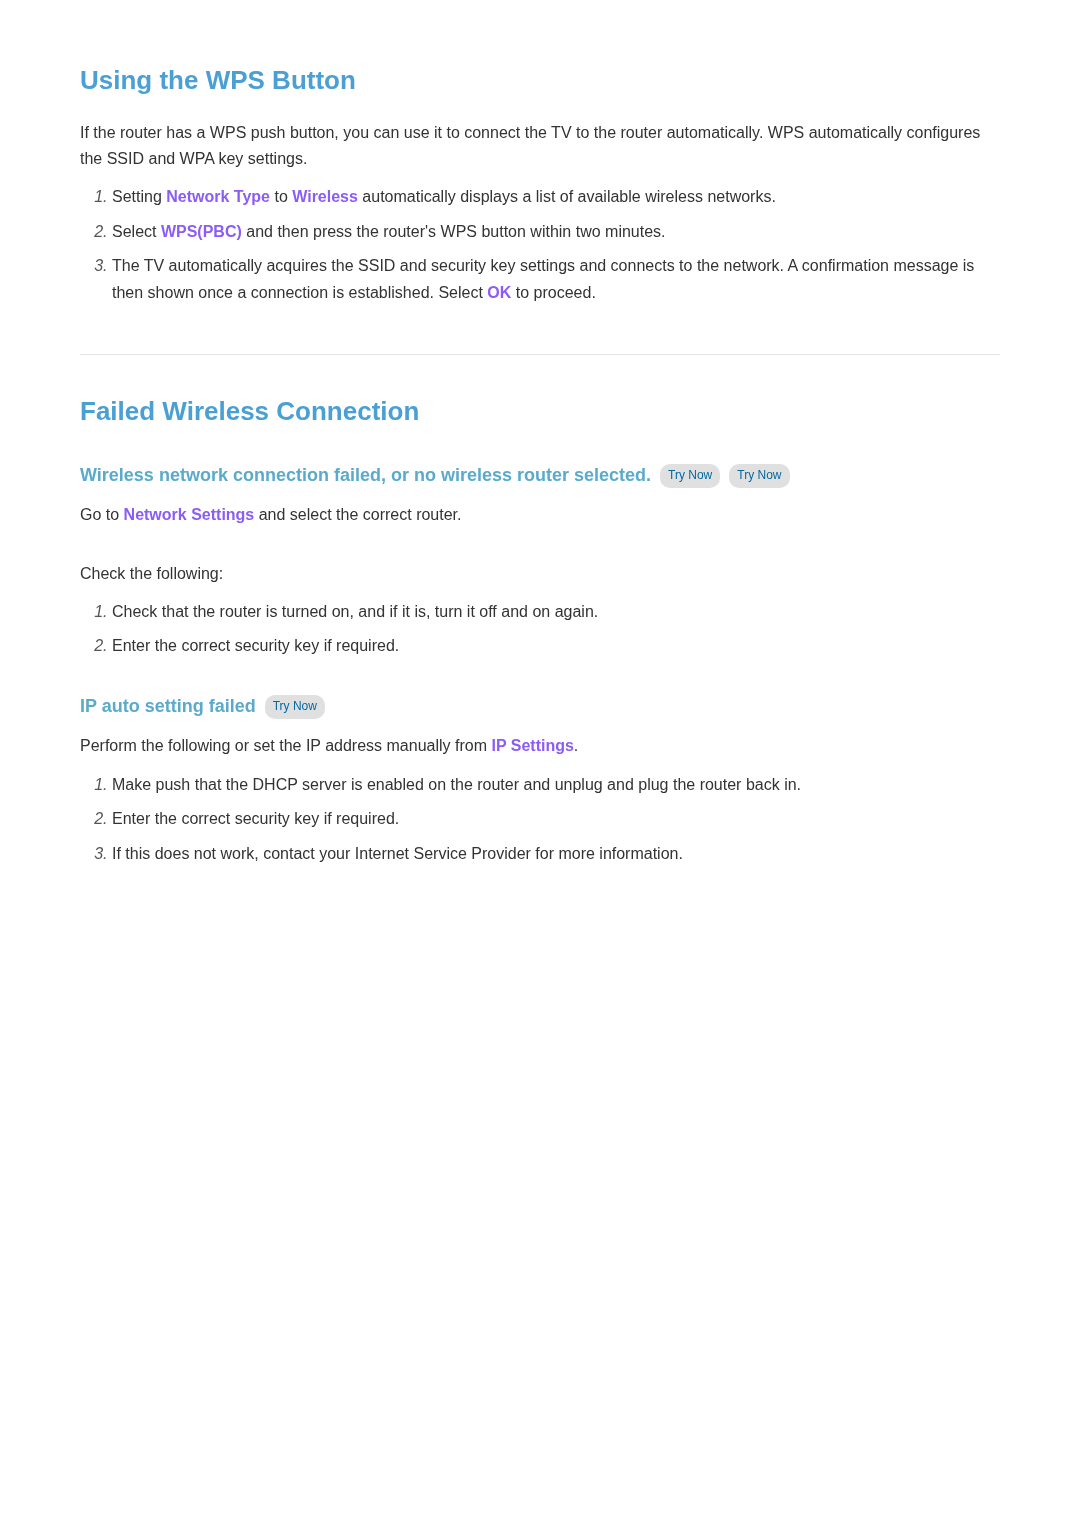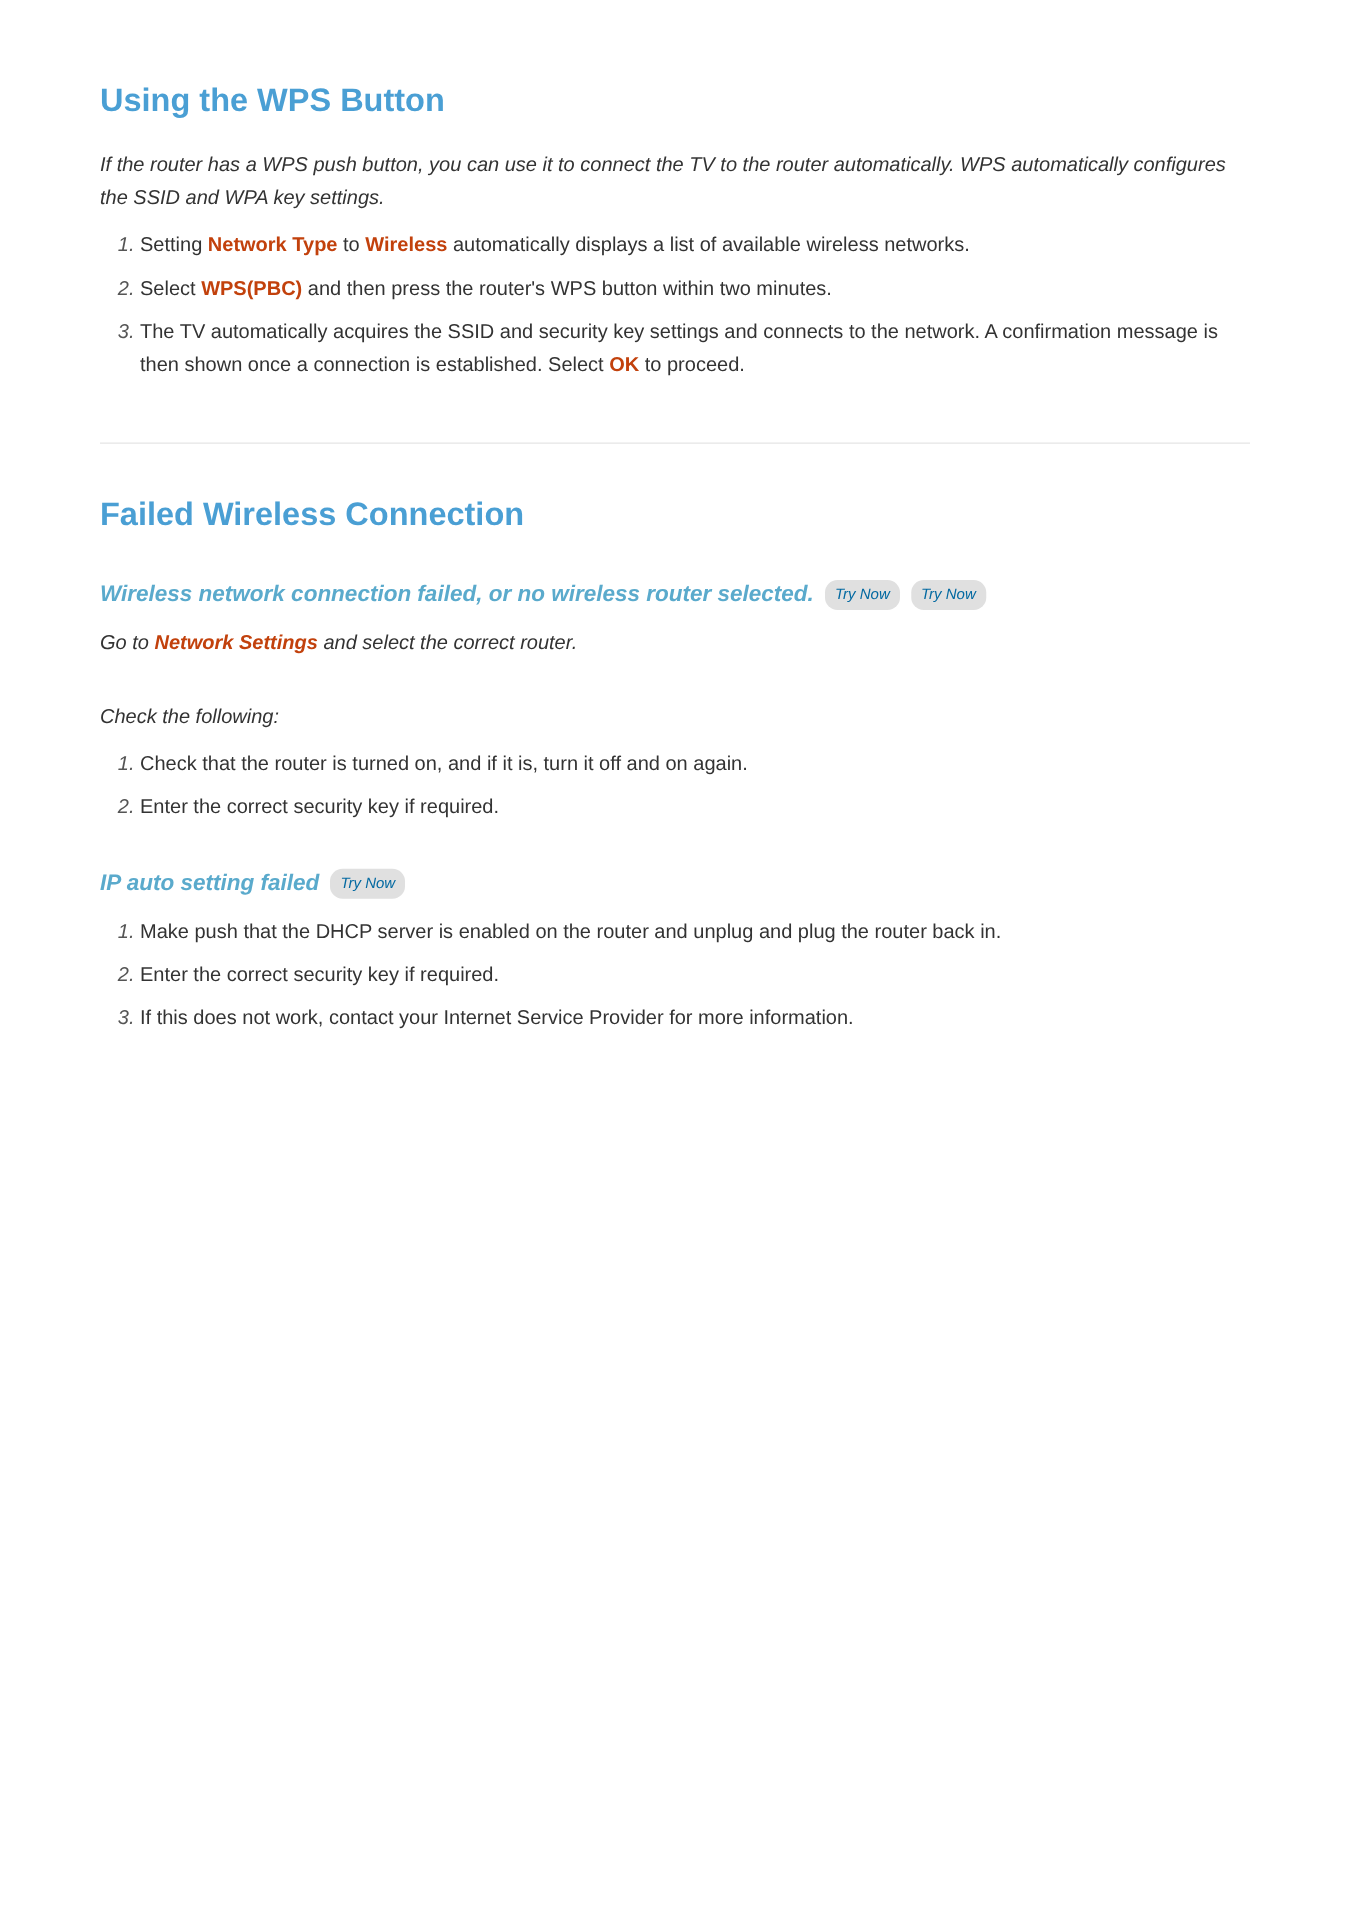--- a/index.html
+++ b/index.html
@@ -36,21 +36,20 @@
       color: #5aaacc;
       margin-bottom: 12px;
       margin-top: 28px;
     }
 
     p {
       font-size: 16px;
       color: #333;
       margin-bottom: 12px;
       line-height: 1.65;
-      font-style: italic;
     }
 
     ol {
       padding-left: 32px;
       margin-bottom: 12px;
     }
 
     ol li {
       font-size: 16px;
       color: #333;
@@ -58,21 +57,21 @@
       line-height: 1.65;
       list-style-type: decimal;
     }
 
     ol li::marker {
       font-style: italic;
       color: #555;
     }
 
     .highlight-blue {
-      color: #c2410c;
+      color: #8b5cf6;
       font-weight: 600;
     }
 
     .try-now-badge {
       display: inline-block;
       background: #e0e0e0;
       color: #0369a1;
       font-size: 12px;
       font-weight: 500;
       padding: 2px 8px;
@@ -133,19 +132,22 @@
       <li>Check that the router is turned on, and if it is, turn it off and on again.</li>
       <li>Enter the correct security key if required.</li>
     </ol>
   </div>
 
   <div class="subsection">
     <p class="sub-title">
       <span>IP auto setting failed</span>
       <span class="try-now-badge">Try Now</span>
     </p>
+    <p>
+      Perform the following or set the IP address manually from <span class="highlight-blue">IP Settings</span>.
+    </p>
     <ol>
       <li>Make push that the DHCP server is enabled on the router and unplug and plug the router back in.</li>
       <li>Enter the correct security key if required.</li>
       <li>If this does not work, contact your Internet Service Provider for more information.</li>
     </ol>
   </div>
 </div>
 
 </body></html>

